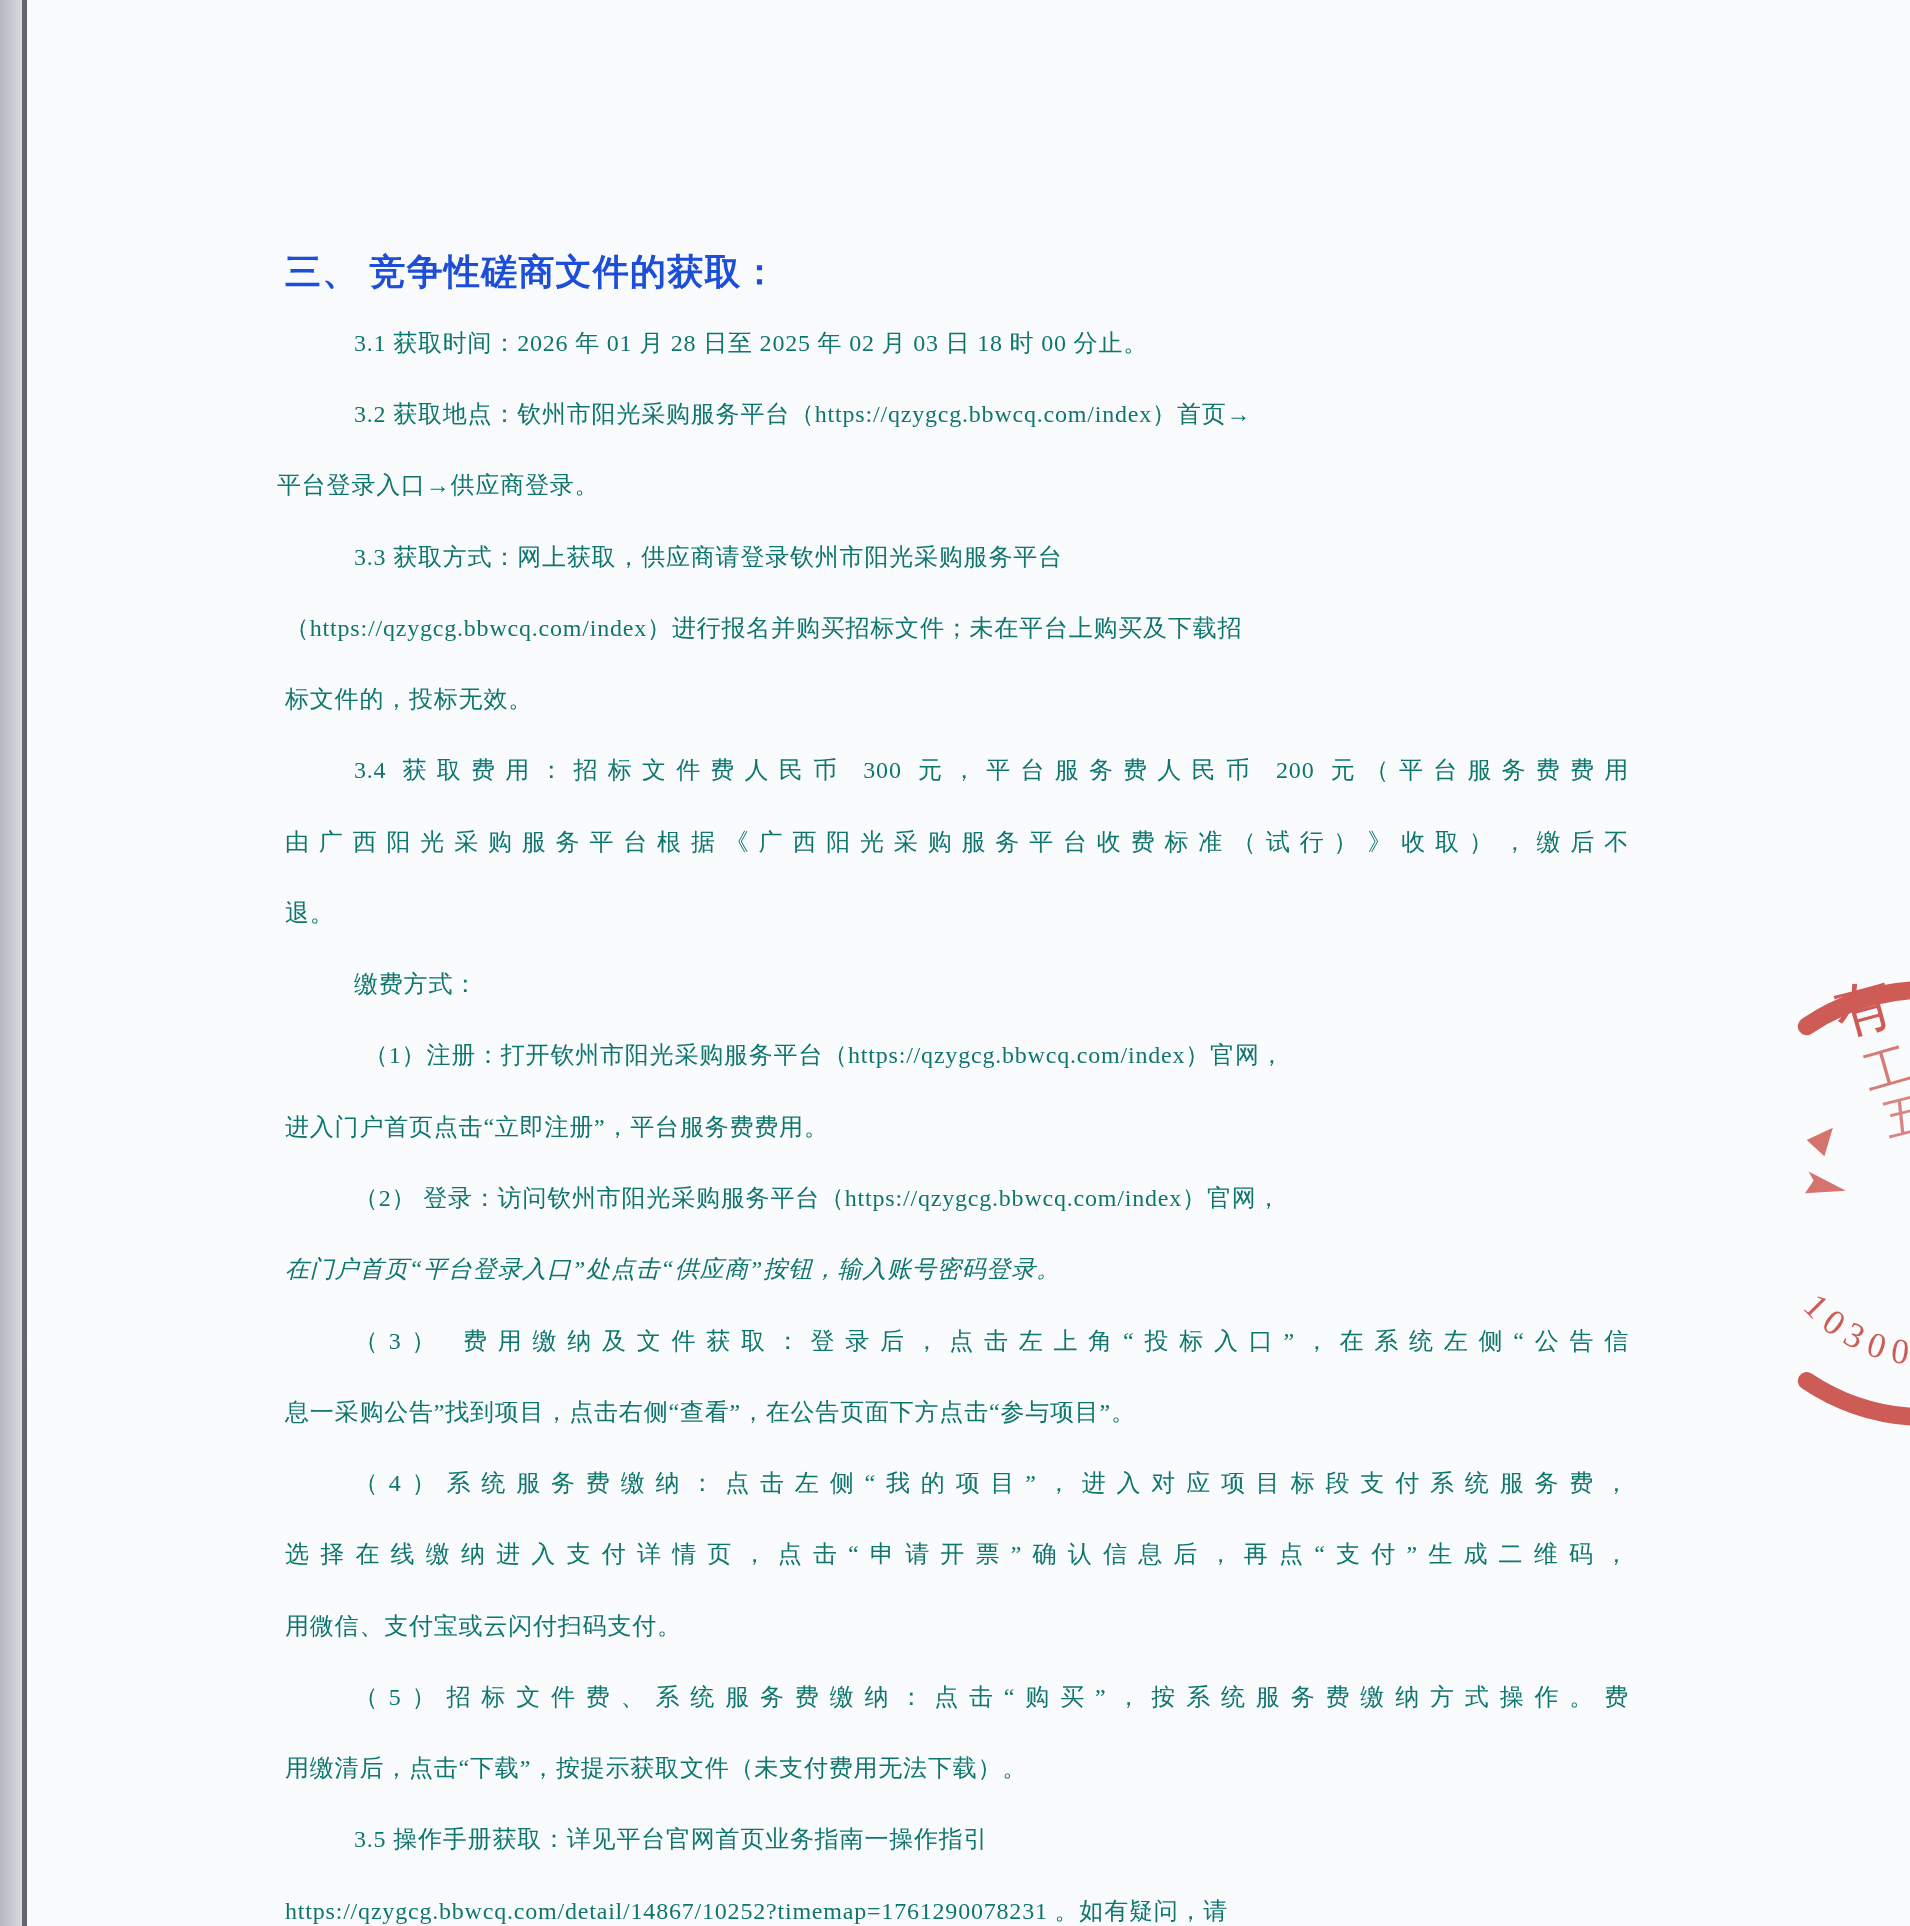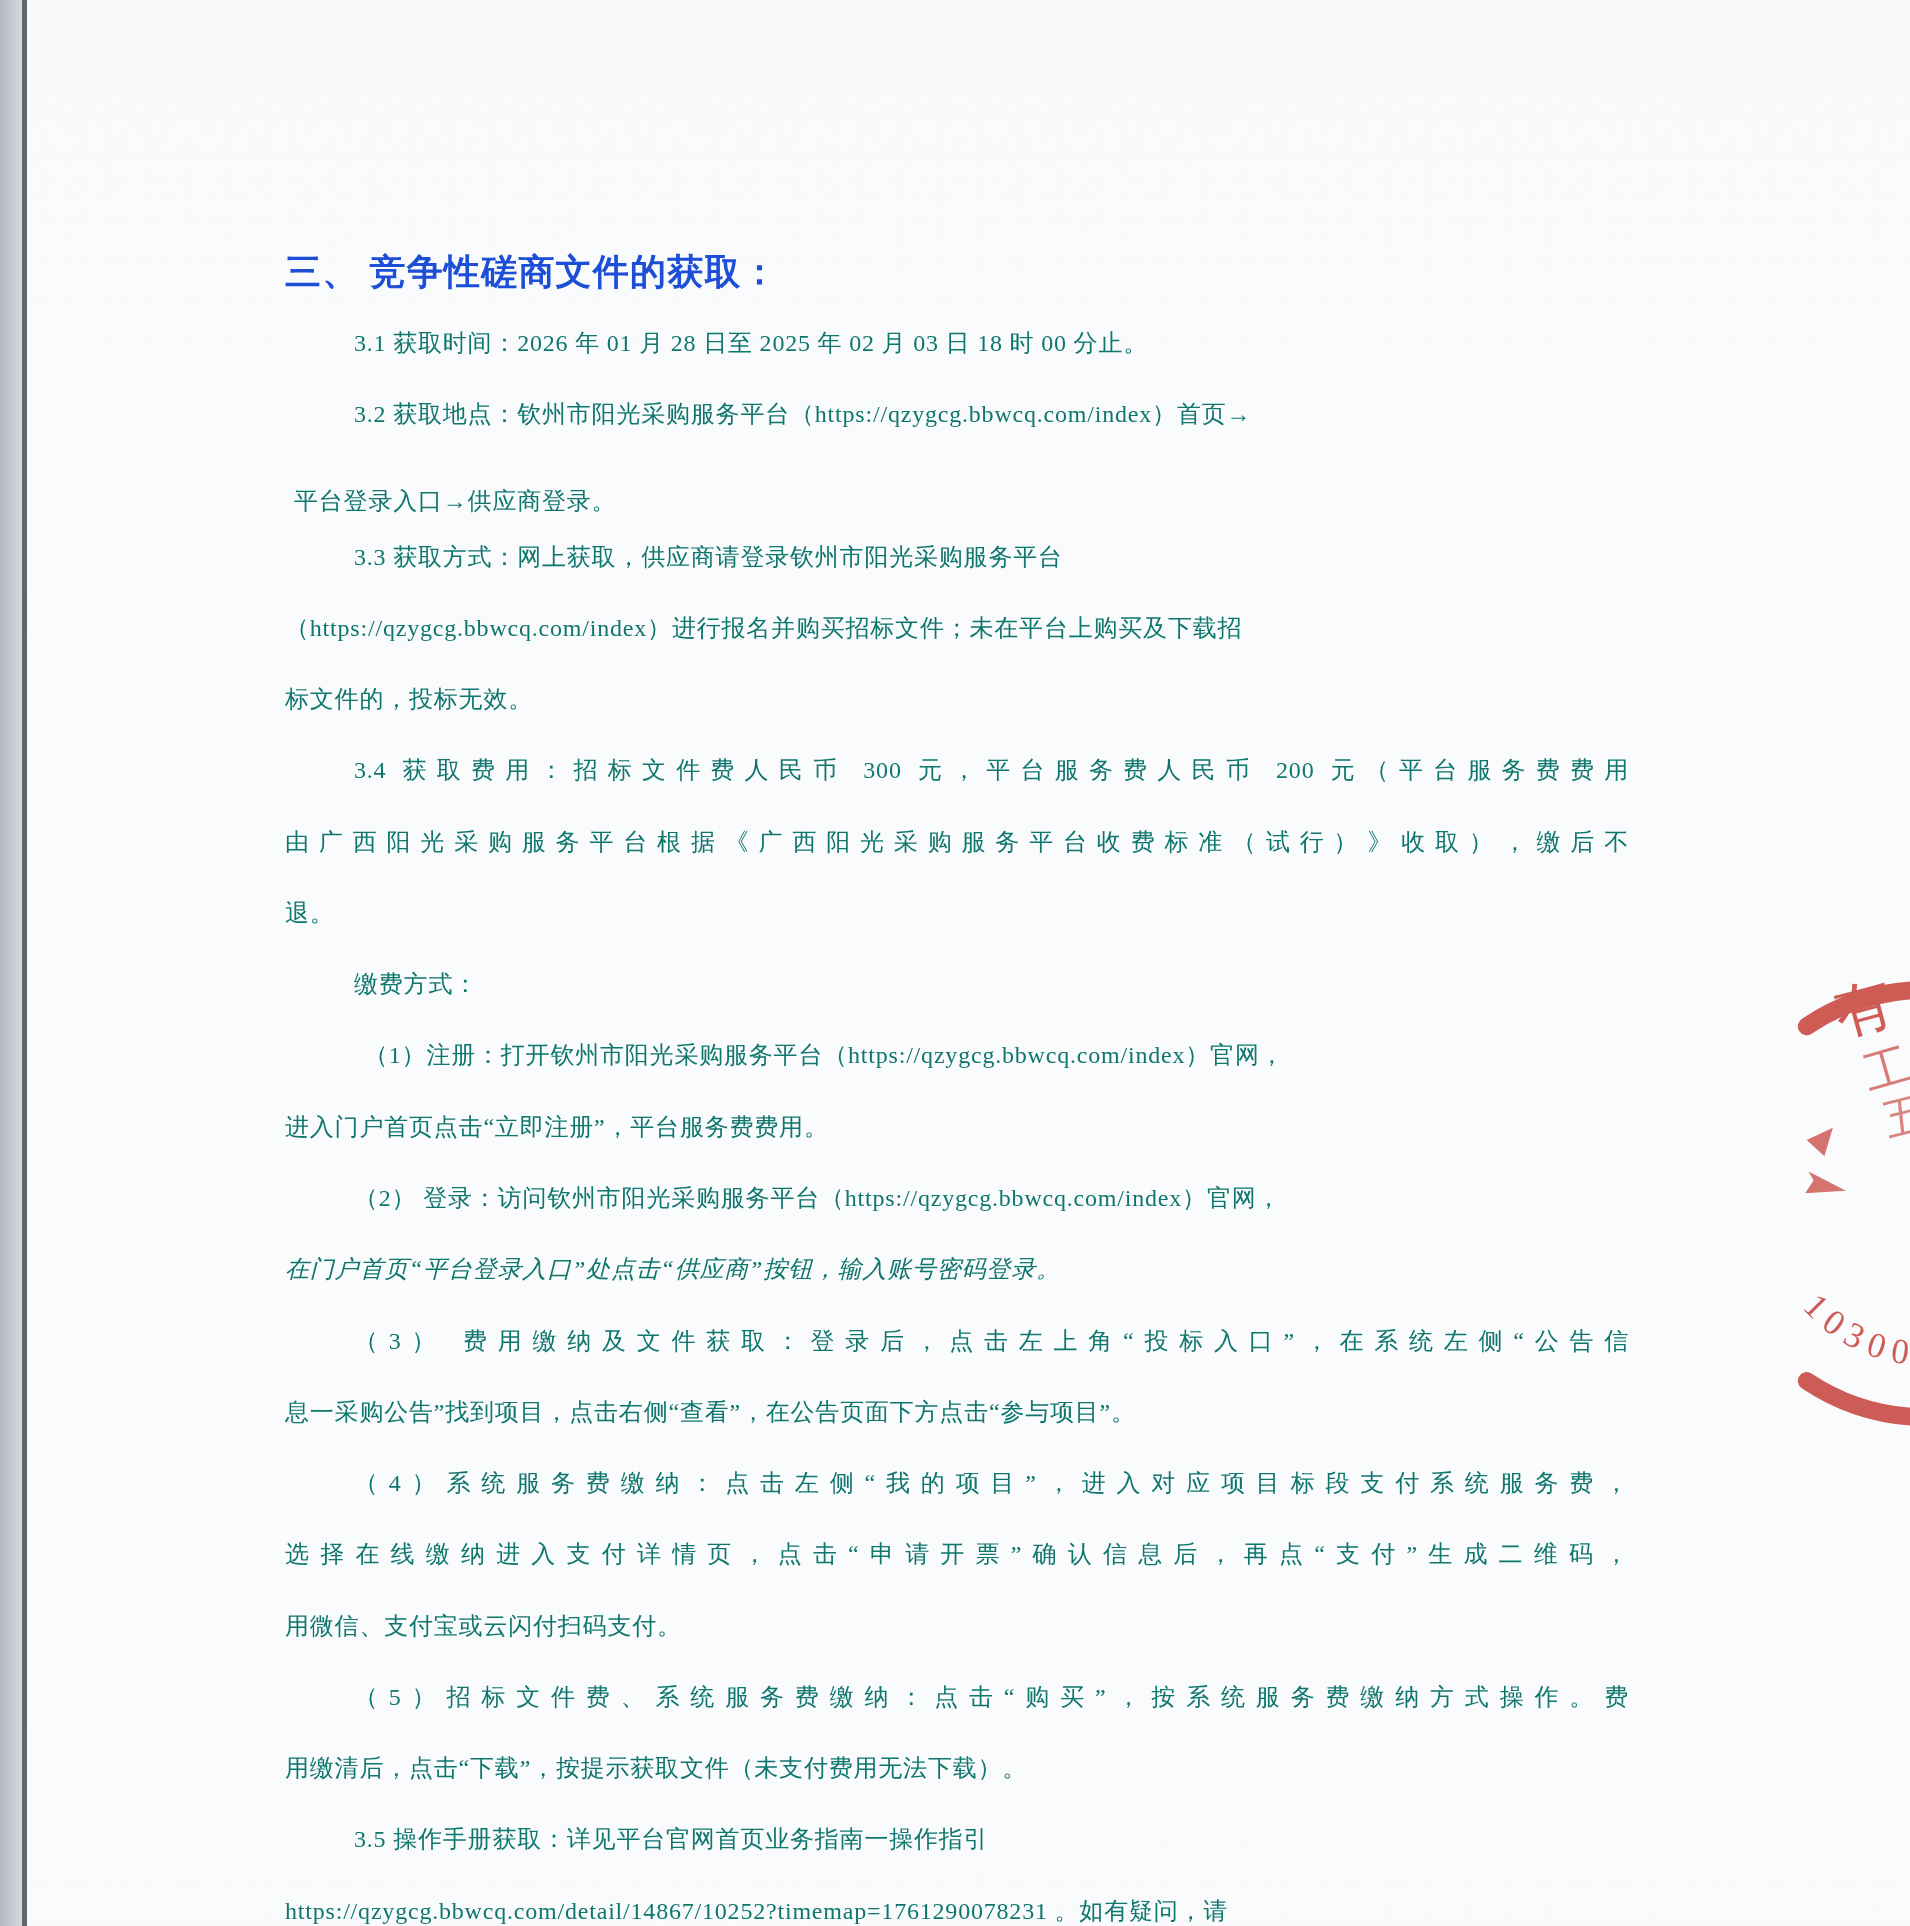--- a/index.html
+++ b/index.html
@@ -22,21 +22,21 @@
 </head>
 <body>
 
 <div class="scan-edge outer"></div>
 <div class="scan-edge inner"></div>
 
 <div id="content">
     <div class="line bold" style="top: 247px; left: 285px;">三、 竞争性磋商文件的获取：</div>
     <div class="line" style="top: 318px; left: 354px;">3.1 获取时间：2026 年 01 月 28 日至 2025 年 02 月 03 日 18 时 00 分止。</div>
     <div class="line" style="top: 389px; left: 354px;">3.2 获取地点：钦州市阳光采购服务平台（https://qzygcg.bbwcq.com/index）首页→</div>
-    <div class="line" style="top: 460px; left: 294px; margin-top: 16px;">平台登录入口→供应商登录。</div>
+    <div class="line" style="top: 460px; left: 277px;">平台登录入口→供应商登录。</div>
     <div class="line" style="top: 532px; left: 354px;">3.3 获取方式：网上获取，供应商请登录钦州市阳光采购服务平台</div>
     <div class="line" style="top: 603px; left: 285px;">（https://qzygcg.bbwcq.com/index）进行报名并购买招标文件；未在平台上购买及下载招</div>
     <div class="line" style="top: 674px; left: 285px; text-align: right;">标文件的，投标无效。</div>
     <div class="line justify" style="top: 745px; left: 354px; width: 1275px;">3.4 获取费用：招标文件费人民币 300 元，平台服务费人民币 200 元（平台服务费费用</div>
     <div class="line justify" style="top: 817px; left: 285px; width: 1344px;">由广西阳光采购服务平台根据《广西阳光采购服务平台收费标准（试行）》收取），缴后不</div>
     <div class="line" style="top: 888px; left: 285px;">退。</div>
     <div class="line" style="top: 959px; left: 354px;">缴费方式：</div>
     <div class="line" style="top: 1030px; left: 354px; margin-left: 10px;">（1）注册：打开钦州市阳光采购服务平台（https://qzygcg.bbwcq.com/index）官网，</div>
     <div class="line" style="top: 1102px; left: 285px;">进入门户首页点击“立即注册”，平台服务费费用。</div>
     <div class="line" style="top: 1173px; left: 354px;">（2） 登录：访问钦州市阳光采购服务平台（https://qzygcg.bbwcq.com/index）官网，</div>

